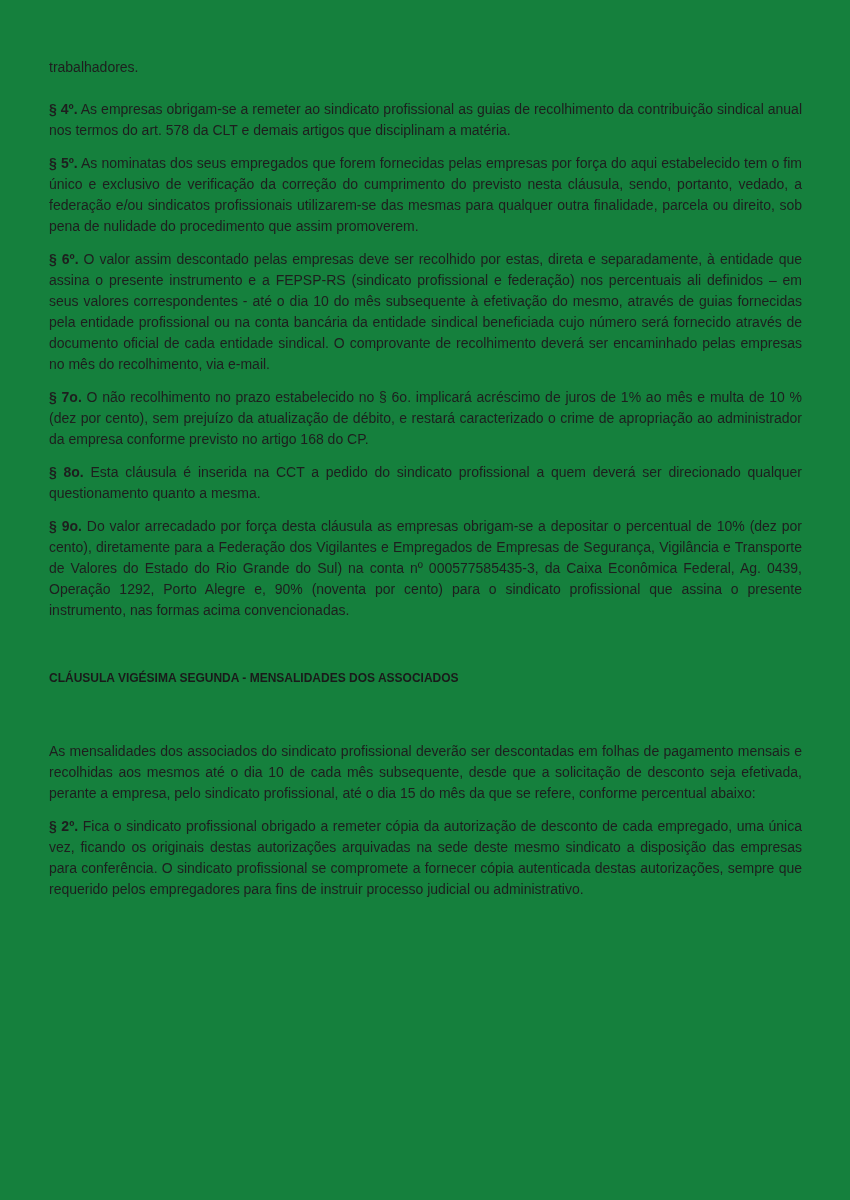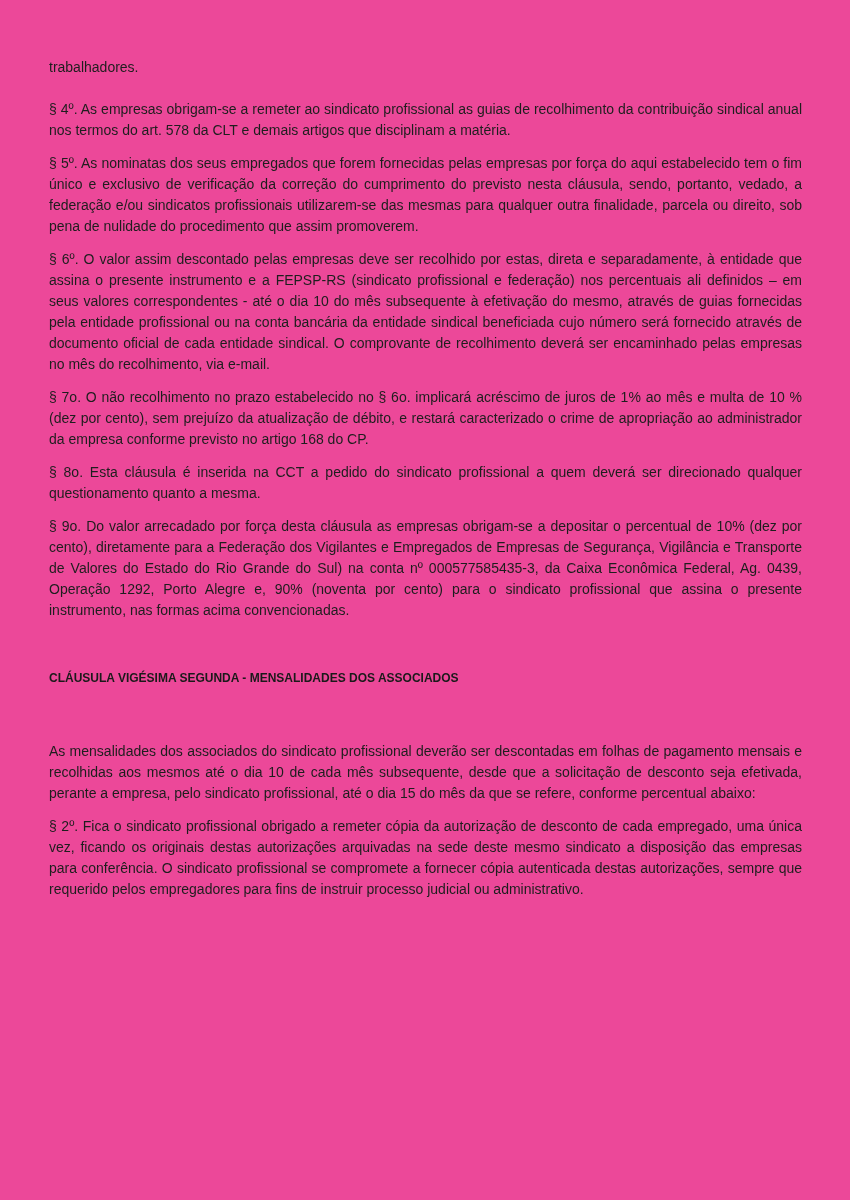--- a/index.html
+++ b/index.html
@@ -12,39 +12,39 @@
     width: 850px;
     height: 1200px;
     overflow: hidden;
     font-family: "Liberation Sans", "DejaVu Sans", sans-serif;
   }
   .page {
     box-sizing: border-box;
     width: 850px;
     height: 1200px;
     padding: 57px 48px 16px 49px;
-    background: #ec4899;
+    background: #15803d;
     color: #1e1e1e;
     font-size: 14px;
     line-height: 21px;
     overflow: hidden;
   }
   p.para {
     margin: 0 0 12px 0;
     text-align: justify;
   }
   p.fragment {
     margin-bottom: 21px;
     text-align: left;
   }
   p.list-line {
     text-align: left;
   }
   .clause-label {
-    font-weight: normal;
+    font-weight: bold;
   }
   h2.section-heading {
     font-size: 12px;
     line-height: 21px;
     font-weight: bold;
     margin: 47px 0 52px 0;
     text-align: left;
     color: #1a1a1a;
   }
 </style>

